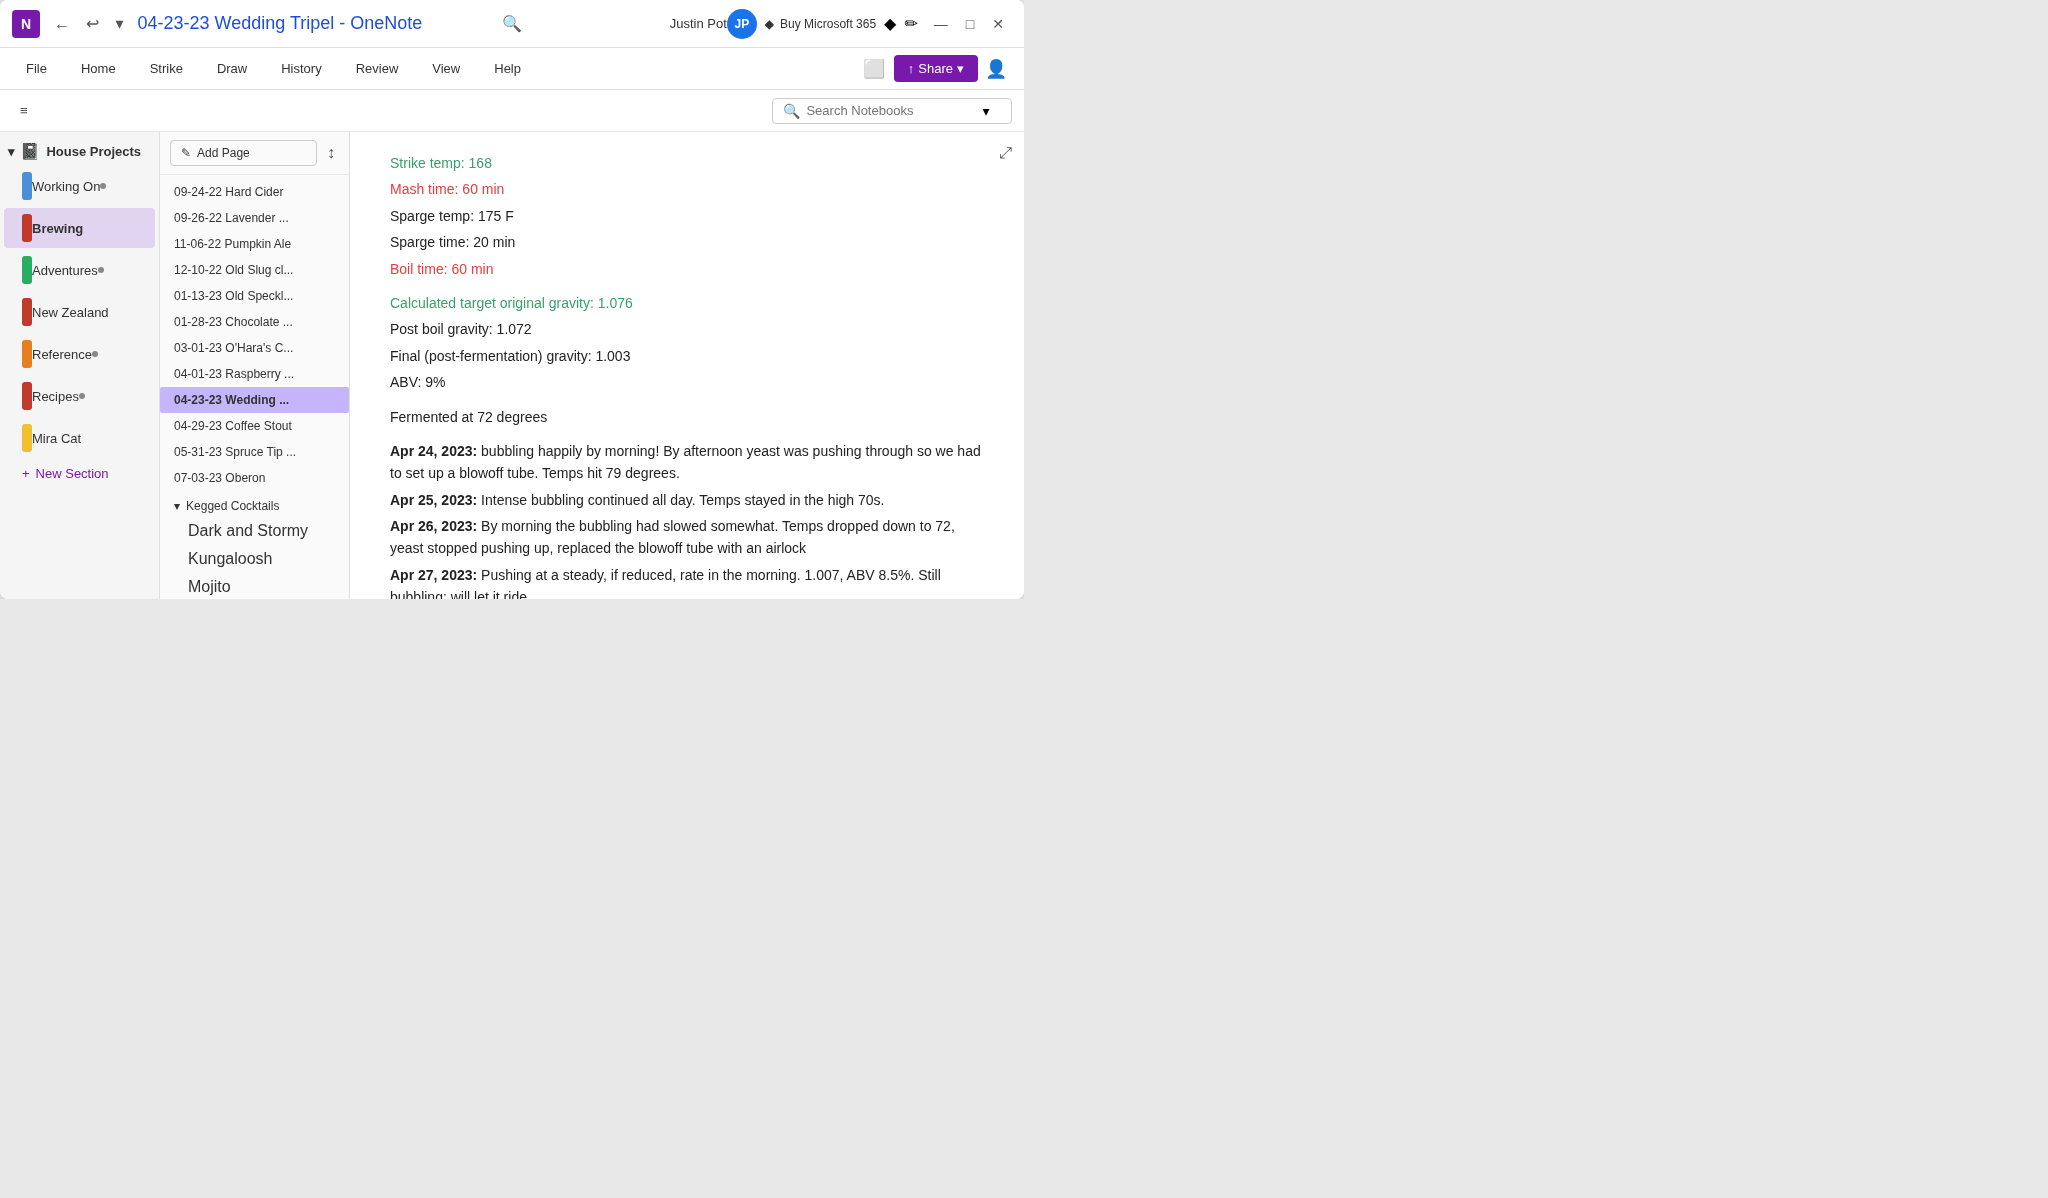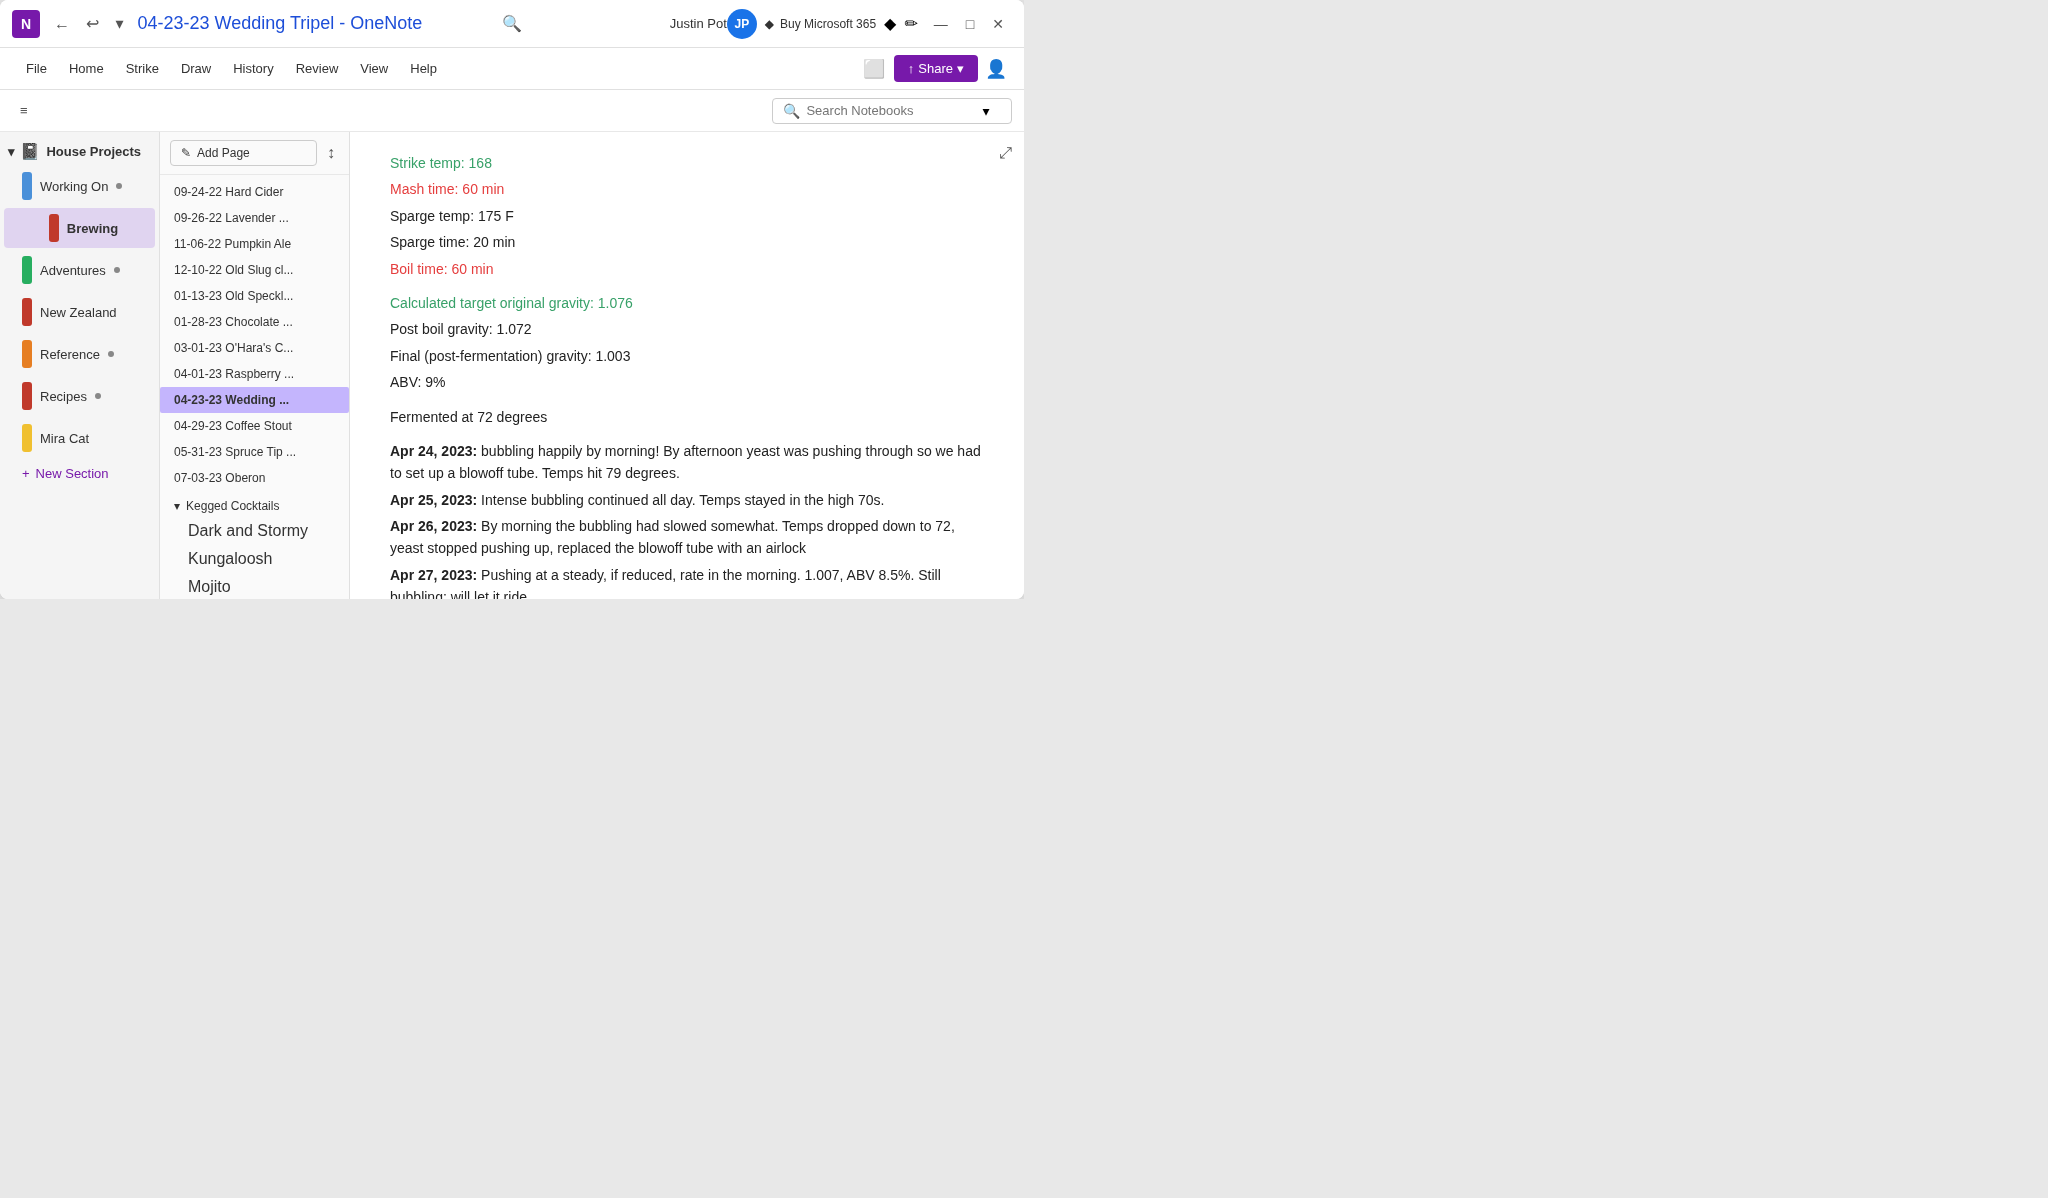--- a/index.html
+++ b/index.html
@@ -127,21 +127,21 @@
       display: flex;
       align-items: center;
       padding: 0 16px;
       border-bottom: 1px solid #e0e0e0;
       flex-shrink: 0;
       gap: 4px;
     }
     .ribbon-menu {
       display: flex;
       align-items: center;
-      gap: 2px;
+      gap: 14px;
       flex: 1;
     }
     .ribbon-menu button {
       background: none;
       border: none;
       cursor: pointer;
       padding: 6px 10px;
       font-size: 13px;
       color: #333;
       border-radius: 4px;
@@ -225,32 +225,31 @@
       gap: 6px;
       padding: 6px 8px 4px 8px;
       font-size: 13px;
       font-weight: 600;
       color: #333;
       cursor: pointer;
     }
     .sidebar-item {
       display: flex;
       align-items: center;
-      gap: 8px;
+      gap: 0;
       padding: 6px 10px 6px 18px;
       font-size: 13px;
       color: #333;
       cursor: pointer;
       border-radius: 4px;
       margin: 1px 4px;
     }
     .sidebar-item.active {
       background: #e0d4f0;
       font-weight: 700;
-      justify-content: center;
     }
     .sidebar-dot {
       width: 6px;
       height: 6px;
       border-radius: 50%;
       background: #888;
       flex-shrink: 0;
     }
     .section-indicator {
       width: 10px;

